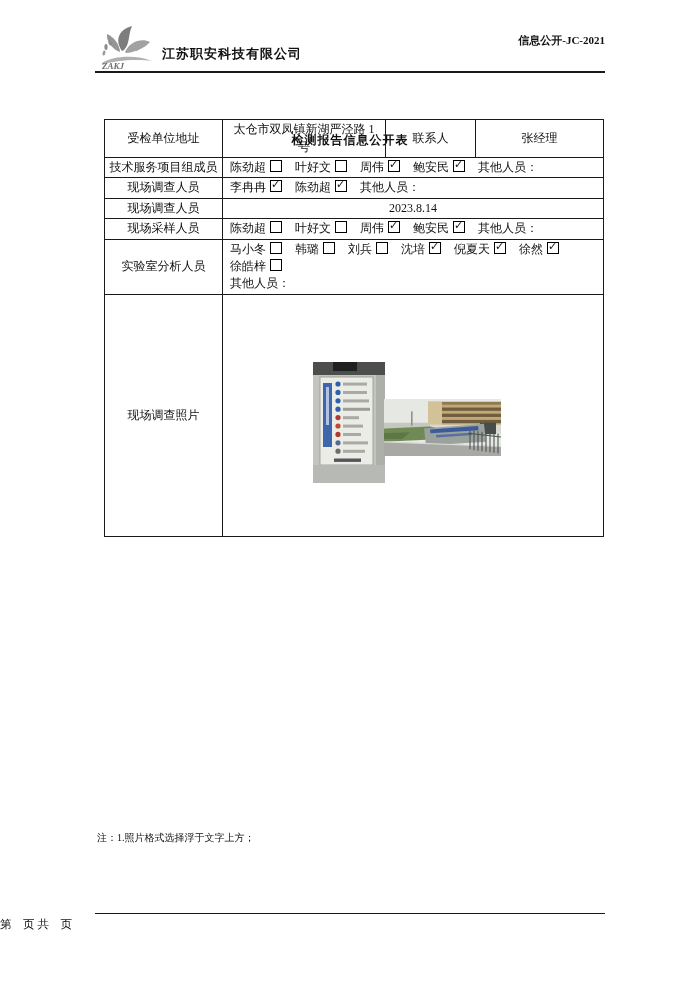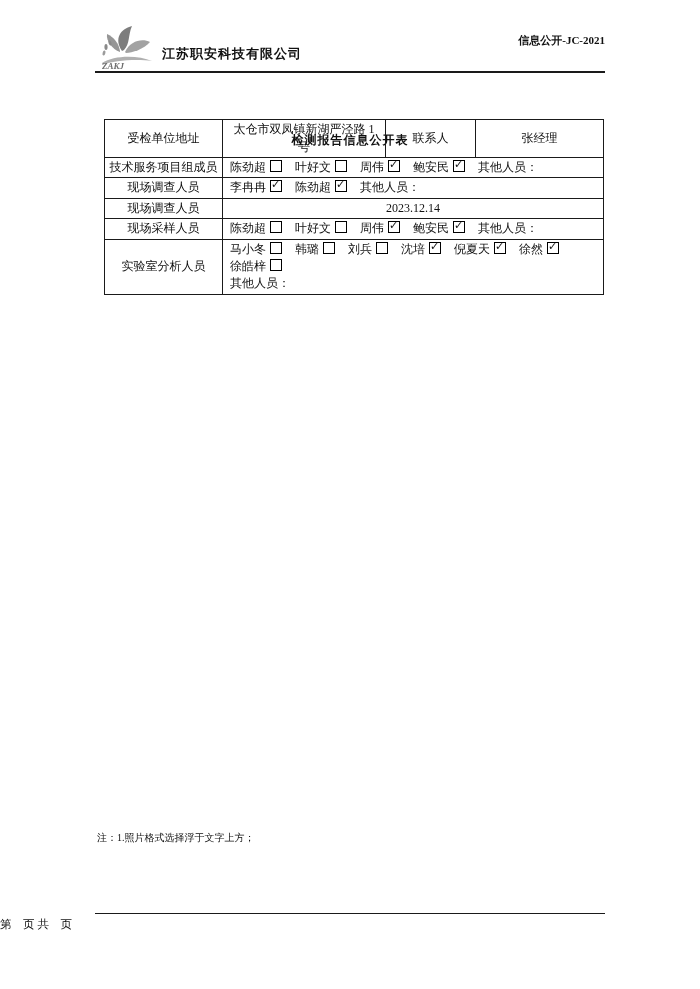--- a/index.html
+++ b/index.html
@@ -152,35 +152,46 @@
       </td>
     </tr>
     <tr style="height:19px">
       <td class="lab">现场调查人员</td>
       <td class="mcell" colspan="3">
         <span class="mlist"><span class="member"><span>李冉冉</span><span class="cb on"></span></span><span class="member"><span>陈劲超</span><span class="cb on"></span></span></span><span class="other">其他人员：</span>
       </td>
     </tr>
     <tr style="height:19px">
       <td class="lab">现场调查人员</td>
-      <td class="cval" colspan="3">2023.12.14</td>
+      <td class="cval" colspan="3">2023.8.14</td>
     </tr>
     <tr style="height:18px">
       <td class="lab">现场采样人员</td>
       <td class="mcell" colspan="3">
         <span class="mlist"><span class="member"><span>陈劲超</span><span class="cb"></span></span><span class="member"><span>叶好文</span><span class="cb"></span></span><span class="member"><span>周伟</span><span class="cb on"></span></span><span class="member"><span>鲍安民</span><span class="cb on"></span></span></span><span class="other">其他人员：</span>
       </td>
     </tr>
     <tr style="height:37px">
       <td class="lab">实验室分析人员</td>
       <td class="mcell" colspan="3">
         <span class="mlist"><span class="member"><span>马小冬</span><span class="cb"></span></span><span class="member"><span>韩璐</span><span class="cb"></span></span><span class="member"><span>刘兵</span><span class="cb"></span></span><span class="member"><span>沈培</span><span class="cb on"></span></span><span class="member"><span>倪夏天</span><span class="cb on"></span></span><span class="member"><span>徐然</span><span class="cb on"></span></span><span class="member"><span>徐皓梓</span><span class="cb"></span></span></span>
         <span class="other block">其他人员：</span>
       </td>
     </tr>
+    <tr class="row-a" style="height:242px">
+      <td class="lab">现场调查照片</td>
+      <td class="pcell" colspan="3">
+        <svg class="ph sign">
+              <use href="#sym-signboard"></use>
+            </svg>
+        <svg class="ph fact">
+              <use href="#sym-factory"></use>
+            </svg>
+      </td>
+    </tr>
   </tbody>
     </table>
 
   <div class="note">注：1.照片格式选择浮于文字上方；</div>
   <div class="frule"></div>
   <div class="pgf">第　页 共　页</div>
 
 </div>
 
 </body></html>

